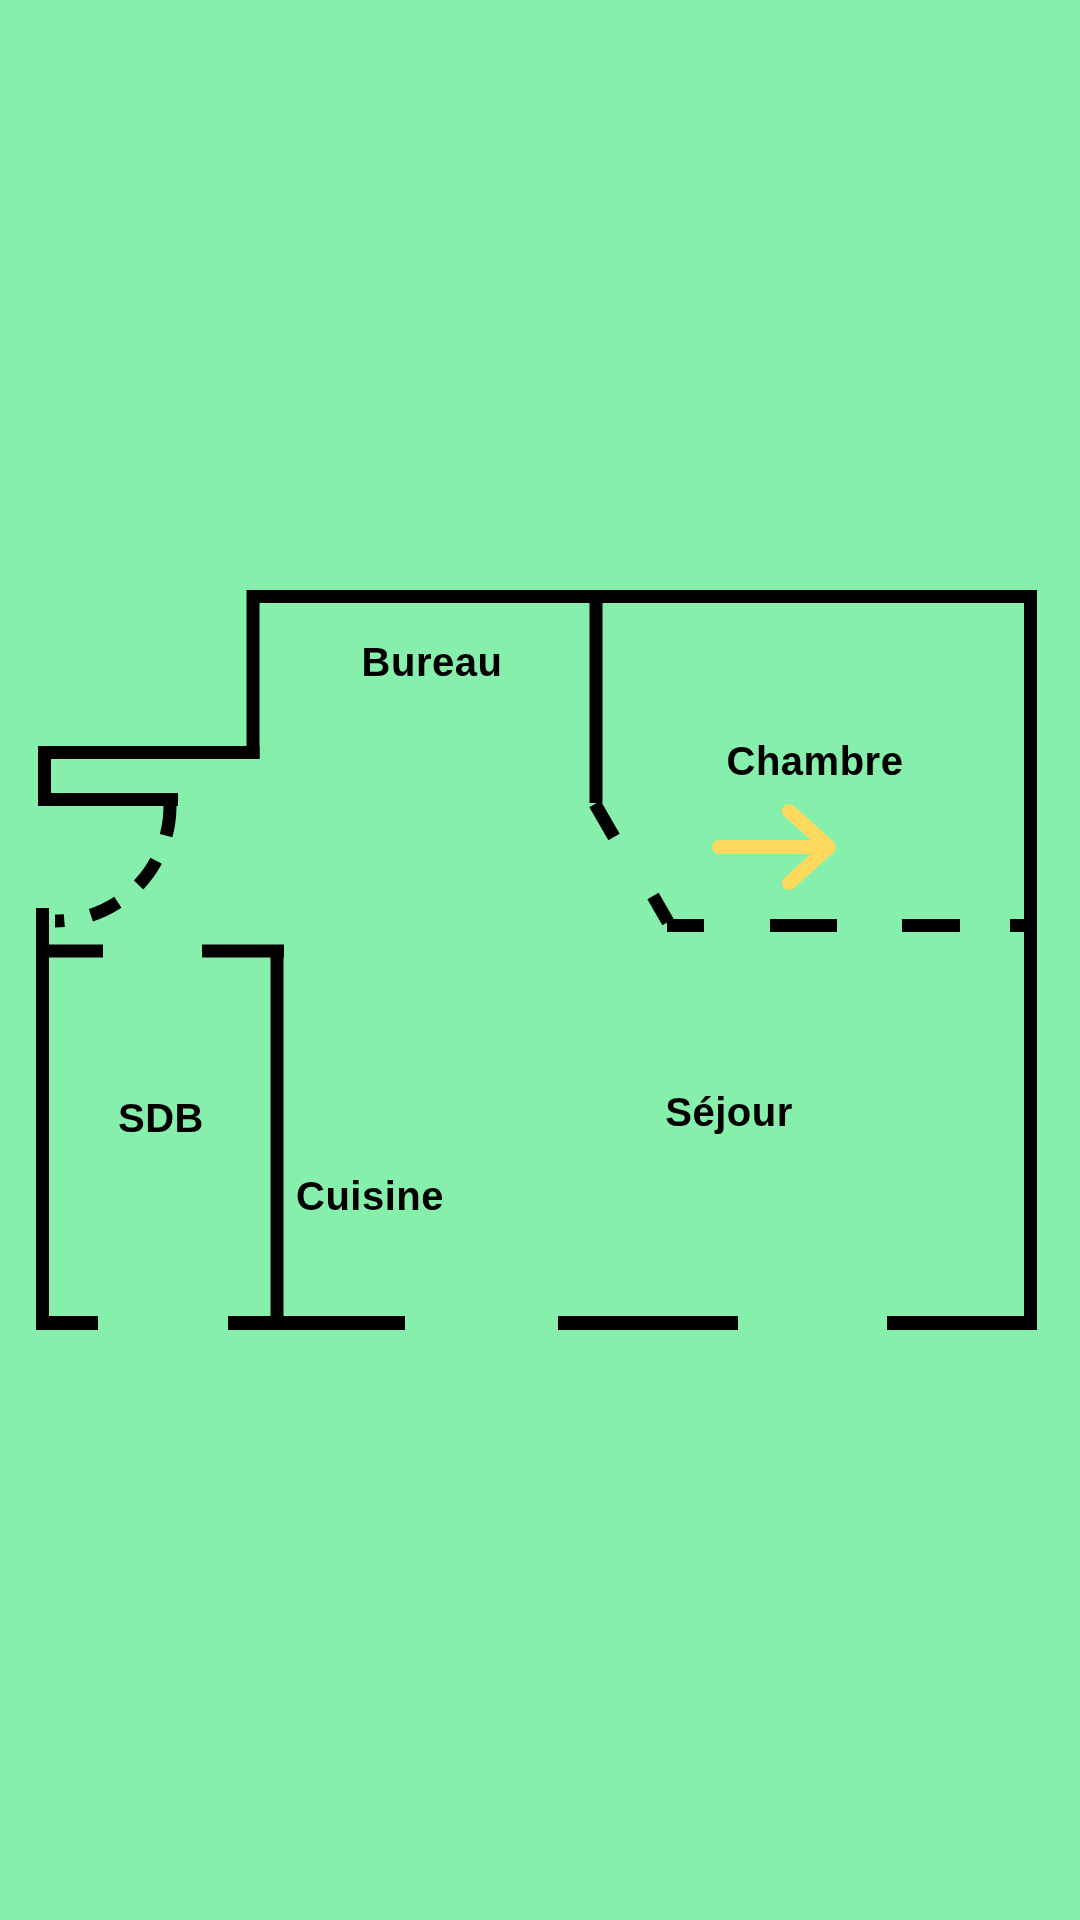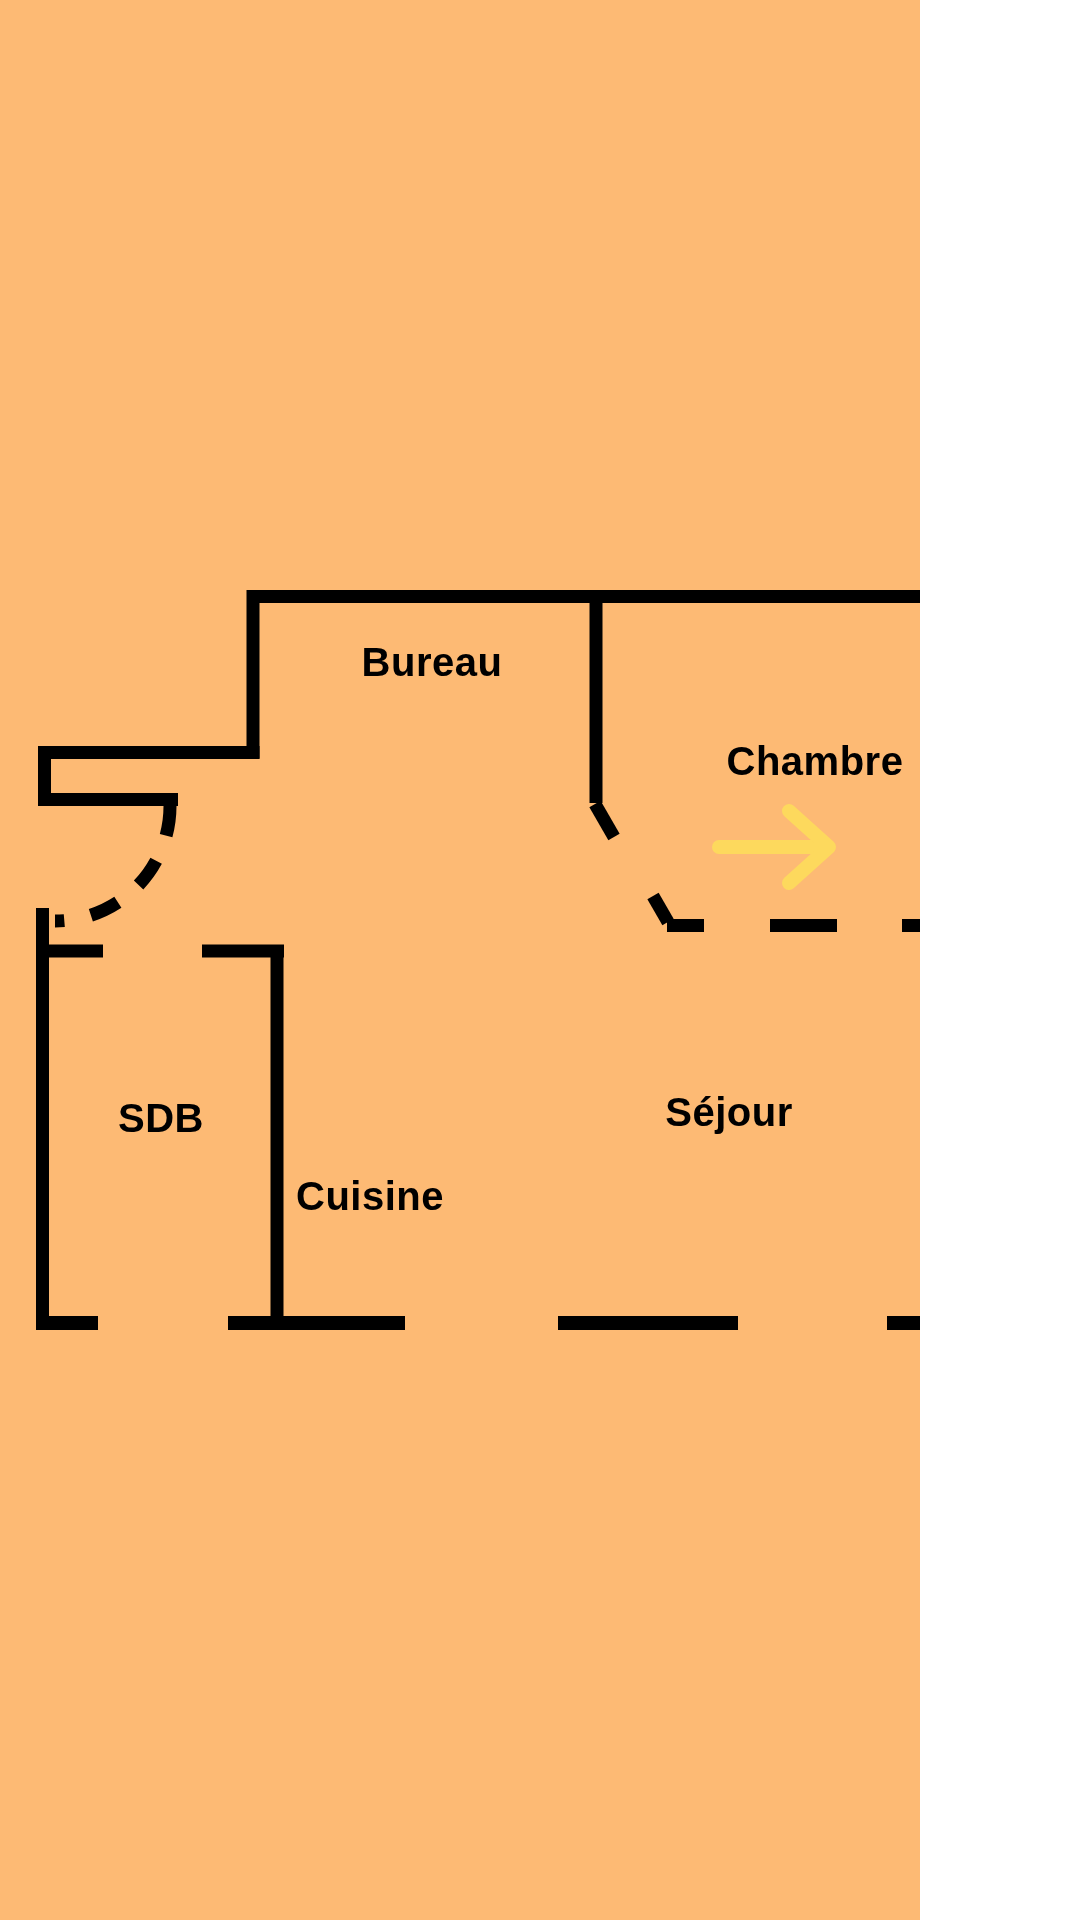--- a/index.html
+++ b/index.html
@@ -1,21 +1,21 @@
 <!DOCTYPE html>
 <html><head>
 <meta charset="utf-8">
 <style>
   html, body { margin: 0; padding: 0; }
   body { background: #ffffff; }
   .screen {
     position: relative;
-    width: 920px;
+    width: 1080px;
     height: 1920px;
-    background: #fdba74;
+    background: #86efac;
     overflow: hidden;
     font-family: "Liberation Sans", sans-serif;
   }
   svg.floor-plan { position: absolute; left: 0; top: 0; }
   .walls line, .walls path {
     fill: none;
     stroke-width: 13;
     stroke-linecap: butt;
   }
   .walls line.thick { stroke-width: 14; }

